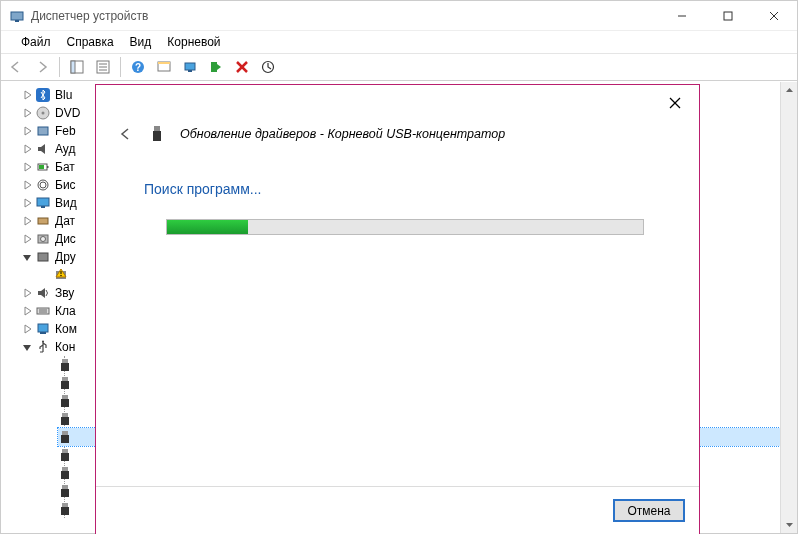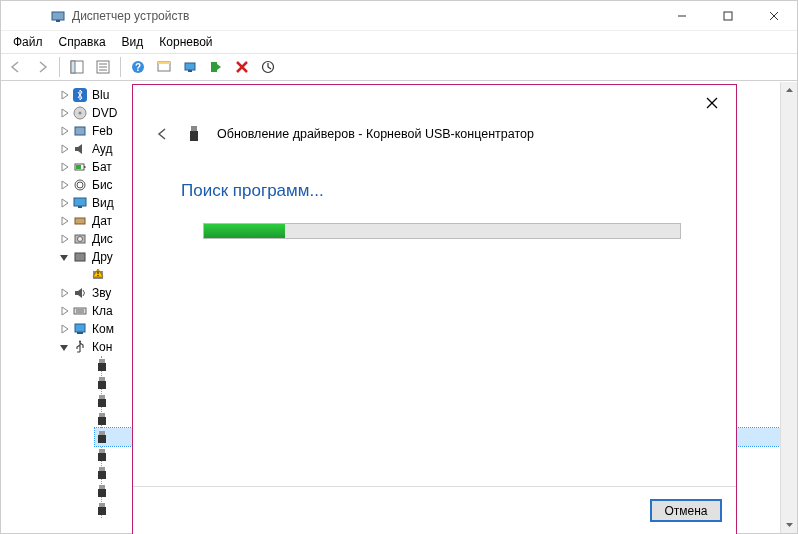--- a/index.html
+++ b/index.html
@@ -1,52 +1,52 @@
 <!DOCTYPE html>
 <html><head>
 <meta charset="utf-8">
 <style>
   * { box-sizing: border-box; margin: 0; padding: 0; }
   html, body { width: 798px; height: 534px; overflow: hidden; font-family: "Segoe UI", Tahoma, sans-serif; font-size: 12px; background: #fff; }
 
   .window { width: 798px; height: 534px; display: flex; flex-direction: column; border: 1px solid #ccc; }
-  .titlebar { height: 30px; display: flex; align-items: center; background: #fff; border-bottom: 1px solid #eee; padding-left: 41px; }
+  .titlebar { height: 30px; display: flex; align-items: center; background: #fff; border-bottom: 1px solid #eee; }
   .titlebar .app-icon { width: 16px; height: 16px; margin: 0 6px 0 8px; display: inline-flex; align-items: center; justify-content: center; }
   .titlebar .title { flex: 1; color: #555; font-size: 12px; }
   .titlebar .win-btn { width: 46px; height: 30px; display: inline-flex; align-items: center; justify-content: center; color: #333; }
 
-  .menubar { height: 22px; display: flex; align-items: center; padding: 0 4px; background: #fff; }
+  .menubar { height: 22px; display: flex; align-items: center; padding: 0 12px; background: #fff; }
   .menubar .menu-item { padding: 2px 8px; font-size: 12px; color: #000; }
 
   .toolbar { height: 28px; display: flex; align-items: center; padding: 0 4px; background: #fff; border-top: 1px solid #e5e5e5; border-bottom: 1px solid #d0d0d0; gap: 4px; }
   .toolbar .sep { width: 1px; height: 20px; background: #ccc; margin: 0 2px; }
   .toolbar .tbtn { width: 22px; height: 22px; display: inline-flex; align-items: center; justify-content: center; border: 1px solid transparent; }
   .toolbar .tbtn.disabled { opacity: .45; }
 
-  .content { flex: 1; display: flex; position: relative; border-top: 1px solid #fff; margin-left: 37px; }
+  .content { flex: 1; display: flex; position: relative; border-top: 1px solid #fff; }
   .tree-wrap { flex: 1; display: flex; background: #fff; }
   .tree { flex: 1; overflow: hidden; padding: 4px 0 0 20px; }
   .tree-row { display: flex; align-items: center; height: 18px; font-size: 12px; color: #000; white-space: nowrap; }
   .tree-row .exp { width: 12px; height: 12px; display: inline-flex; align-items: center; justify-content: center; margin-right: 2px; color: #666; }
   .tree-row .ticon { width: 16px; height: 16px; margin-right: 4px; display: inline-flex; align-items: center; justify-content: center; }
   .tree-row.child { padding-left: 32px; }
   .vline { border-left: 1px dotted #999; margin-left: 43px; }
   .usb-child { display:flex; align-items:center; height:18px; padding-left: 0; }
 
   .scrollbar { width: 17px; background: #f0f0f0; border-left: 1px solid #ddd; display: flex; flex-direction: column; }
   .scrollbar .sb-btn { height: 17px; display:flex; align-items:center; justify-content:center; color:#555; }
   .scrollbar .sb-track { flex:1; }
 
   
   .modal { position: absolute; left: 94px; top: 2px; width: 605px; height: 451px; background: #fff; border: 1px solid #b91f6e; display: flex; flex-direction: column; }
   .modal .m-close { position: absolute; top: 6px; right: 10px; width: 28px; height: 24px; display:flex; align-items:center; justify-content:center; color:#000; }
-  .modal .m-head { display:flex; align-items:center; padding: 40px 24px 0 20px; gap: 16px; }
+  .modal .m-head { display:flex; align-items:center; padding: 40px 24px 0 20px; gap: 16px; font-style: italic; }
   .modal .m-back { width:18px; height:18px; display:flex; align-items:center; justify-content:center; color:#555; }
   .modal .m-title { font-size: 12.5px; color:#000; }
-  .modal .m-status { color: #1a5bad; font-size: 17px; margin: 38px 0 0 48px; }
+  .modal .m-status { color: #1a5bad; font-size: 14px; margin: 38px 0 0 48px; }
   .modal .m-progress { margin: 22px 0 0 70px; width: 478px; height: 16px; border: 1px solid #bcbcbc; background: #e6e6e6; position: relative; }
   .modal .m-progress .bar { position:absolute; top:0; left:0; bottom:0; width: 17%; background: linear-gradient(#2ecc40,#1a9c2e); }
   .modal .m-footer { margin-top: auto; border-top: 1px solid #dcdcdc; height: 48px; display:flex; align-items:center; justify-content:flex-end; padding: 0 14px; }
   .modal .m-btn { min-width: 72px; height: 23px; border: 2px solid #2a72c8; background: #e1e1e1; font-size: 12px; display:flex; align-items:center; justify-content:center; padding: 0 12px; }
 
   svg { display:block; }
 </style>
 </head>
 <body>
 

